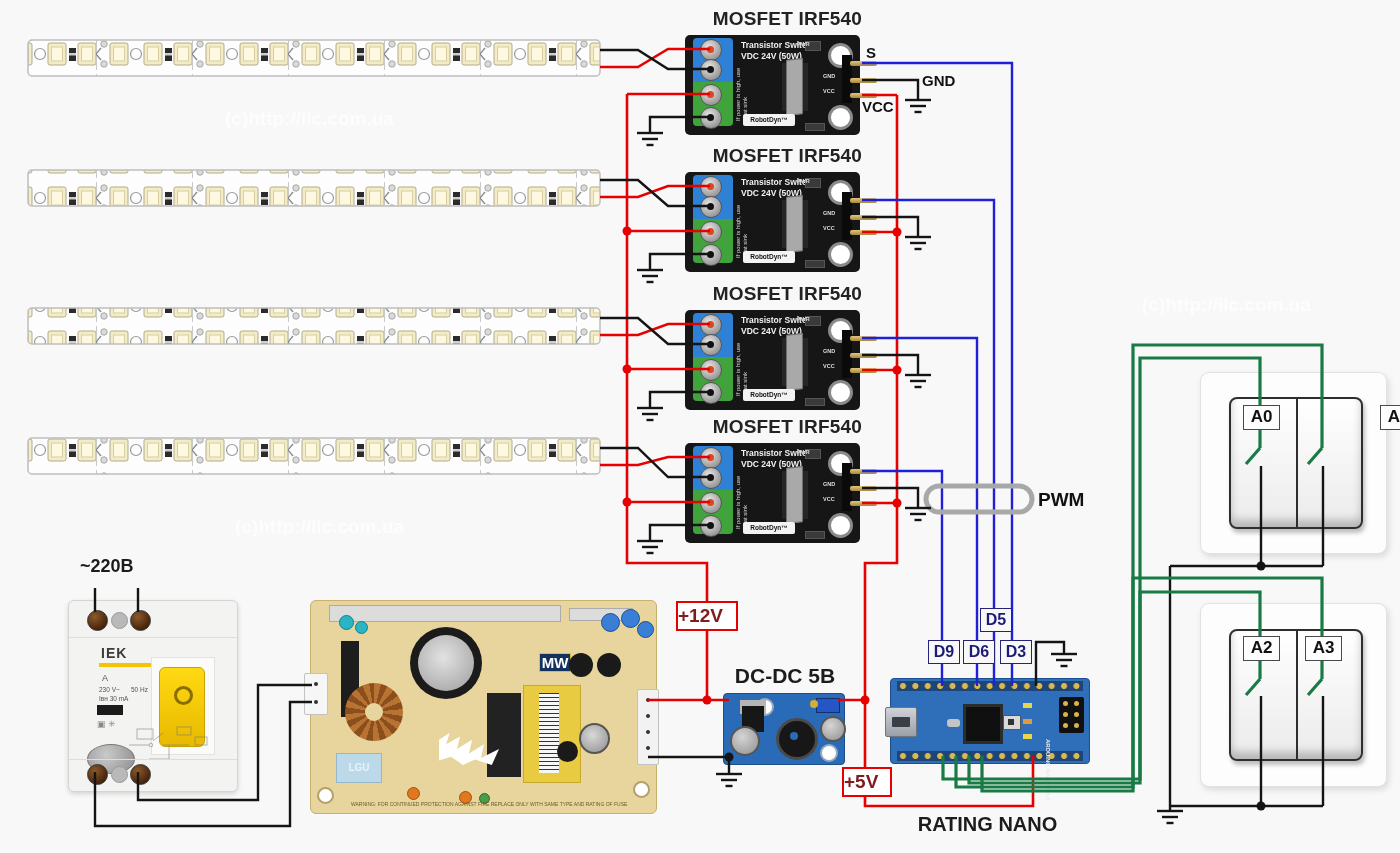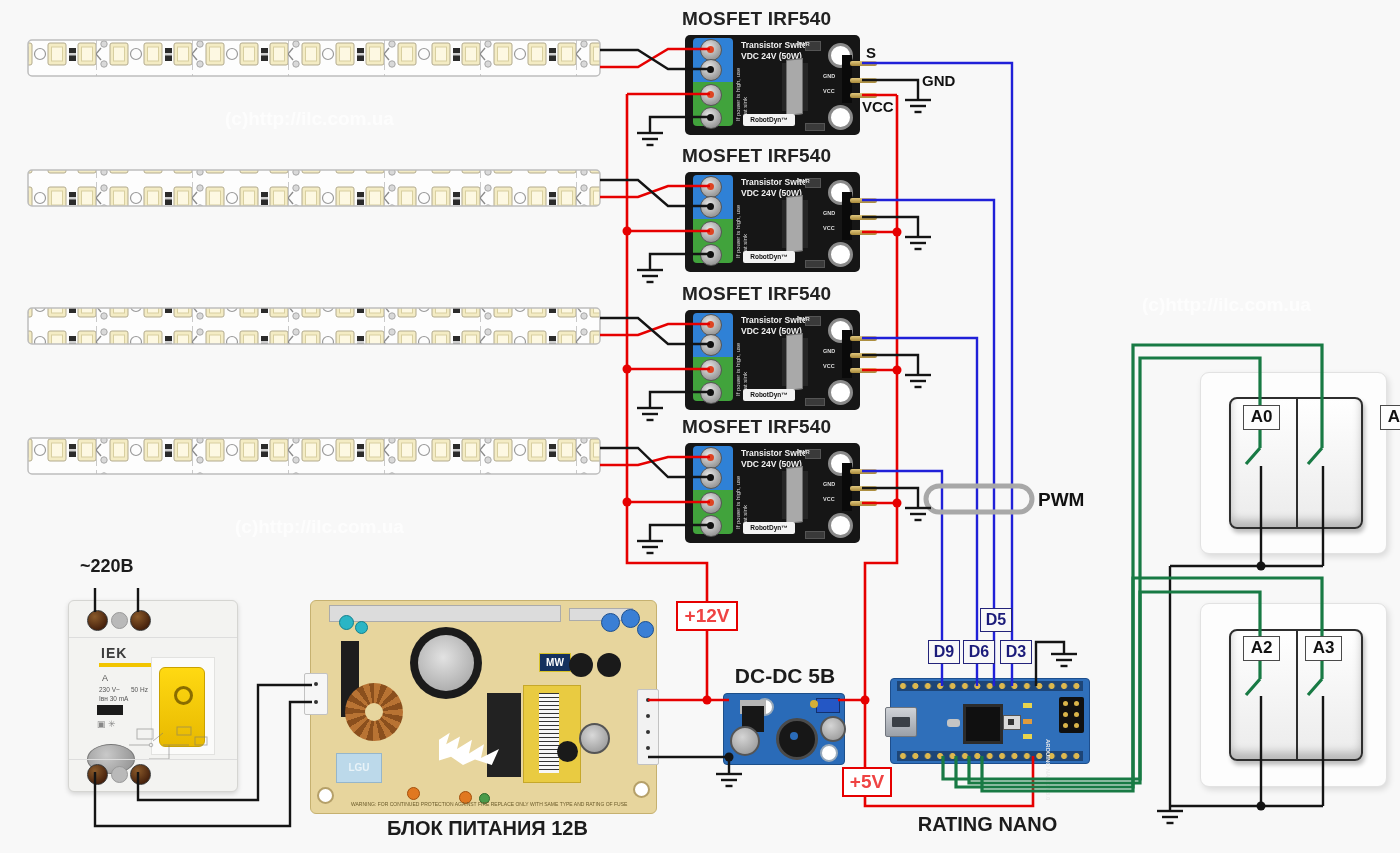--- a/index.html
+++ b/index.html
@@ -1,24 +1,24 @@
 <!DOCTYPE html>
 <html><head>
 <meta charset="utf-8">
 <style>
   html,body{margin:0;padding:0;background:#f8f8f8;font-family:"Liberation Sans",sans-serif;}
   #stage{position:relative;width:1400px;height:853px;background:#f8f8f8;overflow:hidden;}
   .abs{position:absolute;}
   svg.layer{position:absolute;left:0;top:0;pointer-events:none;}
   
-  .biglabel{position:absolute;font-weight:bold;font-size:19px;color:#222;text-align:left;letter-spacing:.2px;}
+  .biglabel{position:absolute;font-weight:bold;font-size:19px;color:#222;text-align:right;letter-spacing:.2px;}
   .caption{position:absolute;font-weight:bold;font-size:20px;color:#1c1c1c;text-align:center;}
   .pinlabel{position:absolute;font-weight:bold;font-size:15px;color:#111;}
-  .redbox{position:absolute;border:2px solid #e60000;background:#fff;color:#ef4444;
-          font-weight:bold;font-size:19px;text-align:center;line-height:26px;z-index:40;}
+  .redbox{position:absolute;border:2px solid #e60000;background:#fff;color:#7f1d1d;
+          font-weight:bold;font-size:19px;text-align:left;line-height:26px;z-index:40;}
   .dbox{position:absolute;border:1.5px solid #23237a;background:#f8f8f8;color:#1b1b7a;
         font-weight:bold;font-size:16px;text-align:center;line-height:21px;z-index:40;}
   .abox{position:absolute;border:1.5px solid #4a4a4a;background:#fdfdfd;color:#111;
         font-weight:bold;font-size:17px;text-align:center;line-height:22px;z-index:40;}
   .wmark{position:absolute;font-weight:bold;font-size:19px;color:#fdfdfd;z-index:60;}
   
   .mosfet{position:absolute;width:175px;height:100px;background:#161616;border-radius:5px;z-index:10;}
   .m-blue{position:absolute;left:8px;top:3px;width:40px;height:44px;background:#2f81d6;border-radius:4px 4px 0 0;}
   .m-green{position:absolute;left:8px;top:47px;width:40px;height:44px;background:#41a33c;border-radius:0 0 4px 4px;}
   .scr{position:absolute;left:15px;width:20px;height:20px;border-radius:50%;
@@ -286,21 +286,21 @@
     <div class="abs" style="left:18px;top:4px;width:230px;height:15px;background:#dcdcdc;border:1px solid #ababab"></div>
     <div class="abs" style="left:258px;top:7px;width:62px;height:11px;background:#dcdcdc;border:1px solid #ababab"></div>
     <div class="abs" style="left:30px;top:40px;width:18px;height:76px;background:#1d1d1d"></div>
     <div class="c" style="left:99px;top:26px;width:72px;height:72px;background:#1b1b1b"></div>
     <div class="c" style="left:107px;top:34px;width:56px;height:56px;background:radial-gradient(circle at 45% 40%,#e2e2e2,#9d9d9d)"></div>
     <div class="c" style="left:34px;top:82px;width:58px;height:58px;background:repeating-conic-gradient(#b87333 0 14deg,#8a4f1d 14deg 28deg)"></div>
     <div class="c" style="left:54px;top:102px;width:18px;height:18px;background:#e7d59d"></div>
     <div class="abs" style="left:176px;top:92px;width:34px;height:84px;background:#222"></div>
     <div class="abs" style="left:212px;top:84px;width:56px;height:96px;background:#e9cb41;border:1px solid #c6a82a"></div>
     <div class="abs" style="left:228px;top:92px;width:20px;height:80px;background:#f7f7f7;background-image:repeating-linear-gradient(#333 0 1px,rgba(0,0,0,0) 1px 4px)"></div>
-    <div class="abs" style="left:228px;top:52px;width:30px;height:17px;background:#15315e;border:1px solid #d8c227;color:#fff;font-size:10px;font-weight:bold;text-align:center;line-height:17px">MW</div>
+    <div class="abs" style="left:228px;top:52px;width:30px;height:17px;background:#15315e;border:1px solid #d8c227;color:#fff;font-size:15px;font-weight:bold;text-align:center;line-height:17px">MW</div>
     <div class="c" style="left:290px;top:12px;width:17px;height:17px;background:#3a7fd5;border:1px solid #1d4f8f"></div>
     <div class="c" style="left:310px;top:8px;width:17px;height:17px;background:#3a7fd5;border:1px solid #1d4f8f"></div>
     <div class="c" style="left:326px;top:20px;width:15px;height:15px;background:#3a7fd5;border:1px solid #1d4f8f"></div>
     <div class="c" style="left:28px;top:14px;width:13px;height:13px;background:#2ab5c5;border:1px solid #13808d"></div>
     <div class="c" style="left:44px;top:20px;width:11px;height:11px;background:#2ab5c5;border:1px solid #13808d"></div>
     <div class="c" style="left:258px;top:52px;width:24px;height:24px;background:#1a1a1a"></div>
     <div class="c" style="left:286px;top:52px;width:24px;height:24px;background:#1a1a1a"></div>
     <div class="c" style="left:268px;top:122px;width:27px;height:27px;background:radial-gradient(circle at 42% 38%,#d9d9d9,#8d8d8d);border:2px solid #555"></div>
     <div class="c" style="left:246px;top:140px;width:21px;height:21px;background:#1a1a1a"></div>
     <div class="abs" style="left:128px;top:118px;width:60px;height:46px;background:#fff;clip-path:polygon(0 45%,18% 30%,12% 55%,35% 38%,30% 65%,55% 45%,50% 75%,75% 55%,70% 85%,100% 65%,88% 100%,60% 88%,40% 100%,20% 82%,0 90%)"></div>
@@ -477,20 +477,19 @@
   <div class="dbox" style="left:980px;top:608px;width:30px;height:22px">D5</div>
   <div class="dbox" style="left:1000px;top:640px;width:30px;height:22px">D3</div>
 
   <div class="abox" style="left:1243px;top:405px;width:35px;height:23px">A0</div>
   <div class="abox" style="left:1380px;top:405px;width:35px;height:23px">A1</div>
   <div class="abox" style="left:1243px;top:636px;width:35px;height:23px">A2</div>
   <div class="abox" style="left:1305px;top:636px;width:35px;height:23px">A3</div>
 
   <div class="caption" style="left:80px;top:556px;font-size:18px">~220В</div>
   <div class="caption" style="left:726px;top:664px;width:118px;font-size:21px">DC-DC 5В</div>
-  <div class="caption" style="left:380px;top:817px;width:215px">БЛОК ПИТАНИЯ 12В</div>
   <div class="caption" style="left:905px;top:813px;width:165px">RATING NANO</div>
 
   <div class="wmark" style="left:225px;top:108px">(c)http://ilc.com.ua</div>
   <div class="wmark" style="left:235px;top:516px">(c)http://ilc.com.ua</div>
   <div class="wmark" style="left:1142px;top:294px">(c)http://ilc.com.ua</div>
 
 </div>
 
 </body></html>

